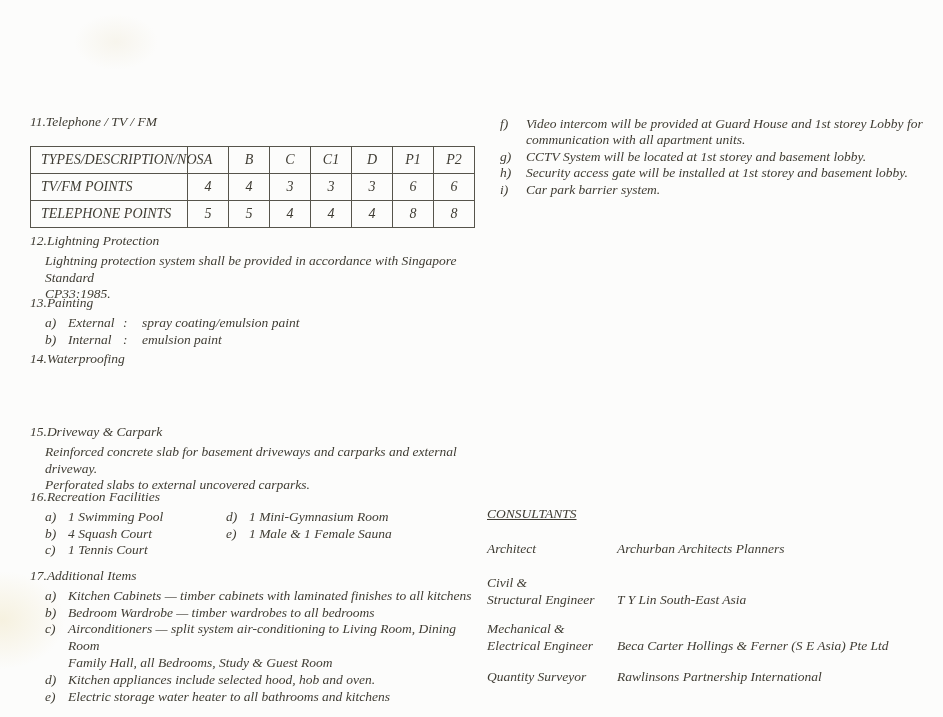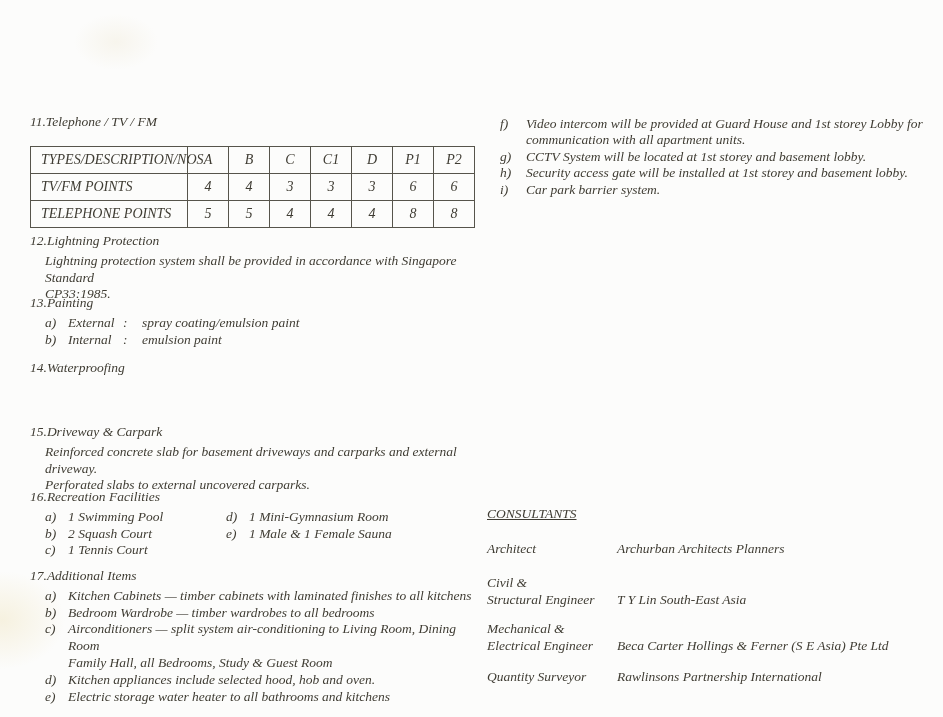--- a/index.html
+++ b/index.html
@@ -134,41 +134,41 @@
       <span class="tx">spray coating/emulsion paint</span>
     </div>
     <div class="kv">
       <span class="mk">b)</span>
       <span class="lb">Internal</span>
       <span class="sep">:</span>
       <span class="tx">emulsion paint</span>
     </div>
   </div>
 
-  <div class="abs" style="left:30px;top:360px;width:435px;">
+  <div class="abs" style="left:30px;top:351px;width:435px;">
     <div class="title">14.Waterproofing</div>
   </div>
 
   <div class="abs" style="left:30px;top:424px;width:445px;">
     <div class="title">15.Driveway &amp; Carpark</div>
     <div class="body-indent">Reinforced concrete slab for basement driveways and carparks and external driveway.
 Perforated slabs to external uncovered carparks.</div>
   </div>
 
   <div class="abs" style="left:30px;top:489px;width:435px;">
     <div class="title" style="margin-bottom:3px;">16.Recreation Facilities</div>
     <div style="position:relative;height:52px;">
       <div class="rec-col" style="left:0;">
         <div class="li">
           <span class="mk">a)</span>
           <span class="tx">1 Swimming Pool</span>
         </div>
         <div class="li">
           <span class="mk">b)</span>
-          <span class="tx">2 Squash Court</span>
+          <span class="tx">4 Squash Court</span>
         </div>
         <div class="li">
           <span class="mk">c)</span>
           <span class="tx">1 Tennis Court</span>
         </div>
       </div>
       <div class="rec-col" style="left:181px;">
         <div class="li">
           <span class="mk">d)</span>
           <span class="tx">1 Mini-Gymnasium Room</span>

